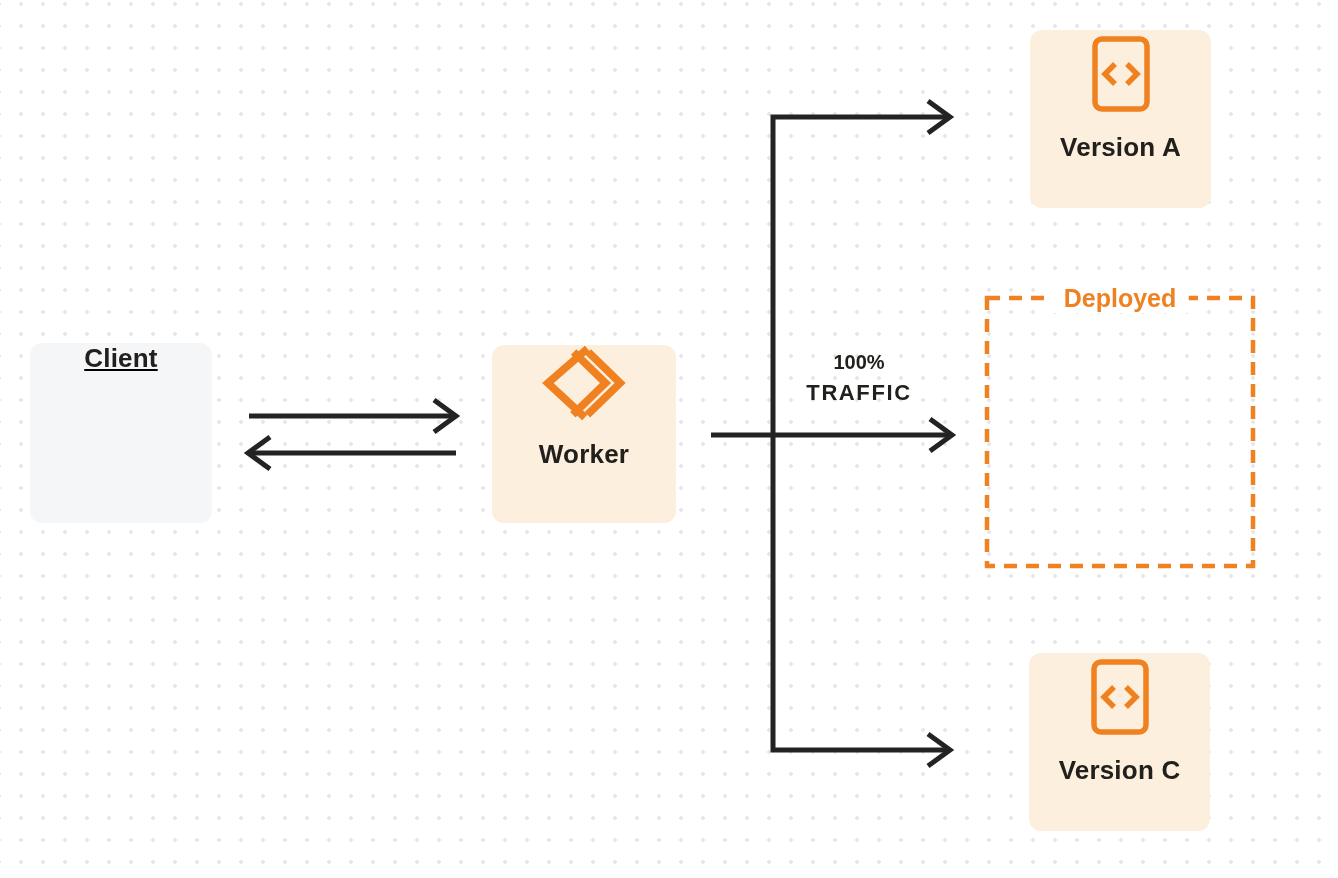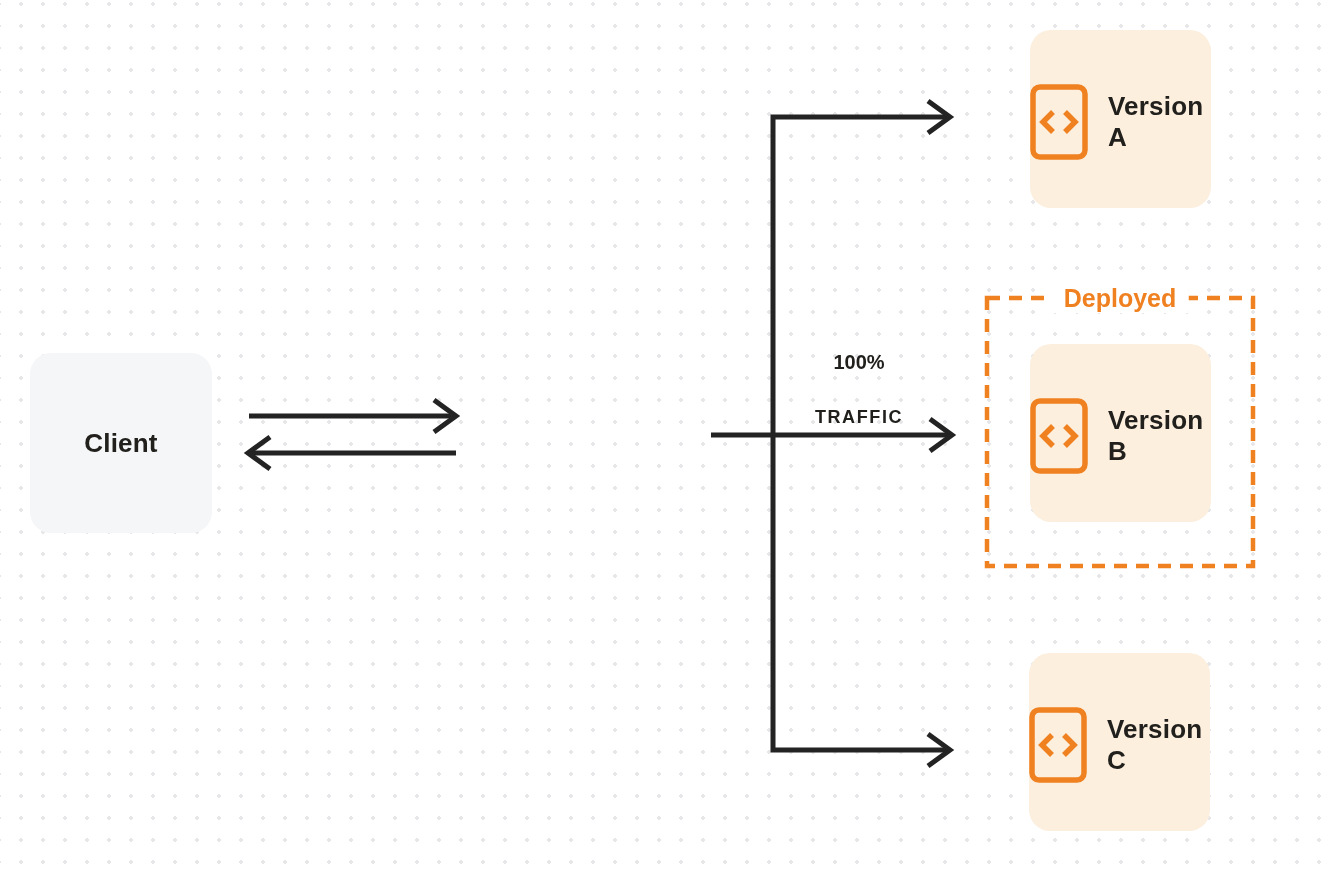--- a/index.html
+++ b/index.html
@@ -18,43 +18,43 @@
     background-color:#ffffff;
     background-image:radial-gradient(circle,var(--dot) 1.7px,transparent 1.9px);
     background-size:22px 22px;
     background-position:10px 15px;
   }
   svg.connectors{position:absolute;left:0;top:0;z-index:1;}
   .shaft{fill:none;stroke:var(--arrow);stroke-width:5;stroke-linejoin:miter;stroke-linecap:butt;}
   .dashed-rect{fill:none;stroke:var(--accent);stroke-width:4.5;stroke-dasharray:13 9;}
 
   .node{
-    position:absolute;z-index:2;border-radius:21px;
-    display:flex;align-items:center;justify-content:center;
+    position:absolute;z-index:2;border-radius:12px;
+    display:flex;flex-direction:column;align-items:center;
   }
   .node-label{font-weight:700;font-size:26px;color:var(--ink);letter-spacing:.2px;}
-  .client{left:30px;top:353px;width:182px;height:180px;background:var(--client-bg);}
+  .client{left:30px;top:343px;width:182px;height:180px;background:var(--client-bg);text-decoration:underline;}
   .worker{left:492px;top:345px;width:184px;height:178px;background:var(--peach);gap:18px;}
   .version{width:181px;height:178px;background:var(--peach);gap:20px;padding-top:6px;}
   .version-a{left:1030px;top:30px;}
   .version-b{left:1030px;top:344px;}
   .version-c{left:1029px;top:653px;}
 
   .icon{display:block;line-height:0;}
   .workers-logo svg{width:86px;height:76px;}
   .code-icon svg{width:58px;height:76px;}
   .logo-stroke{fill:none;stroke:var(--accent);stroke-linejoin:miter;stroke-linecap:butt;}
 
   .traffic-label{
     position:absolute;z-index:2;left:773px;top:348px;width:172px;
     display:flex;flex-direction:column;align-items:center;gap:3px;
     font-weight:700;color:var(--ink);text-align:center;justify-content:flex-end;
   }
   .traffic-line1{font-size:20px;line-height:28px;}
-  .traffic-line2{font-size:18px;line-height:28px;letter-spacing:1.6px;margin-top:24px;}
+  .traffic-line2{font-size:22px;line-height:28px;letter-spacing:1.6px;}
 
   .deployed-box{position:absolute;z-index:2;left:987px;top:298px;width:266px;height:268px;pointer-events:none;}
   .deployed-label{
     position:absolute;left:50%;top:0;transform:translate(-50%,-50%);
     background:#ffffff;padding:0 12px;white-space:nowrap;
     color:var(--accent);font-weight:700;font-size:25px;line-height:30px;text-align:center;
   }
 </style>
 </head>
 <body>
@@ -75,20 +75,30 @@
     <path class="shaft" d="M456 453 L250 453"></path>
     <path class="shaft" d="M270 437 L248 453 L270 469"></path>
 
     <rect class="dashed-rect" x="987" y="298" width="266" height="268"></rect>
   </svg>
 
   <div class="node client">
     <span class="node-label">Client</span>
   </div>
 
+  <div class="node worker">
+    <span class="icon workers-logo">
+      <svg viewBox="0 0 100 88">
+        <path class="logo-stroke" stroke-width="9" d="M54 4 L8 44 L51 84"></path>
+        <path class="logo-stroke" stroke-width="9" d="M38 8 L75 44 L37 81"></path>
+        <path class="logo-stroke" stroke-width="9" d="M55 8 L92 44 L54 81"></path>
+      </svg>
+    </span>
+    <span class="node-label">Worker</span>
+  </div>
 
   <div class="traffic-label">
     <span class="traffic-line1">100%</span>
     <span class="traffic-line2">TRAFFIC</span>
   </div>
 
   <div class="deployed-box">
     <span class="deployed-label">Deployed</span>
   </div>
 
@@ -96,30 +106,20 @@
     <span class="icon code-icon">
       <svg viewBox="0 0 58 76">
         <rect class="logo-stroke" stroke-width="5.5" x="3" y="3" width="52" height="70" rx="7"></rect>
         <path class="logo-stroke" stroke-width="5.5" d="M23 28 L13 38 L23 48"></path>
         <path class="logo-stroke" stroke-width="5.5" d="M35 28 L45 38 L35 48"></path>
       </svg>
     </span>
     <span class="node-label">Version A</span>
   </div>
 
-  <div class="node version version-b">
-    <span class="icon code-icon">
-      <svg viewBox="0 0 58 76">
-        <rect class="logo-stroke" stroke-width="5.5" x="3" y="3" width="52" height="70" rx="7"></rect>
-        <path class="logo-stroke" stroke-width="5.5" d="M23 28 L13 38 L23 48"></path>
-        <path class="logo-stroke" stroke-width="5.5" d="M35 28 L45 38 L35 48"></path>
-      </svg>
-    </span>
-    <span class="node-label">Version B</span>
-  </div>
 
   <div class="node version version-c">
     <span class="icon code-icon">
       <svg viewBox="0 0 58 76">
         <rect class="logo-stroke" stroke-width="5.5" x="3" y="3" width="52" height="70" rx="7"></rect>
         <path class="logo-stroke" stroke-width="5.5" d="M23 28 L13 38 L23 48"></path>
         <path class="logo-stroke" stroke-width="5.5" d="M35 28 L45 38 L35 48"></path>
       </svg>
     </span>
     <span class="node-label">Version C</span>

